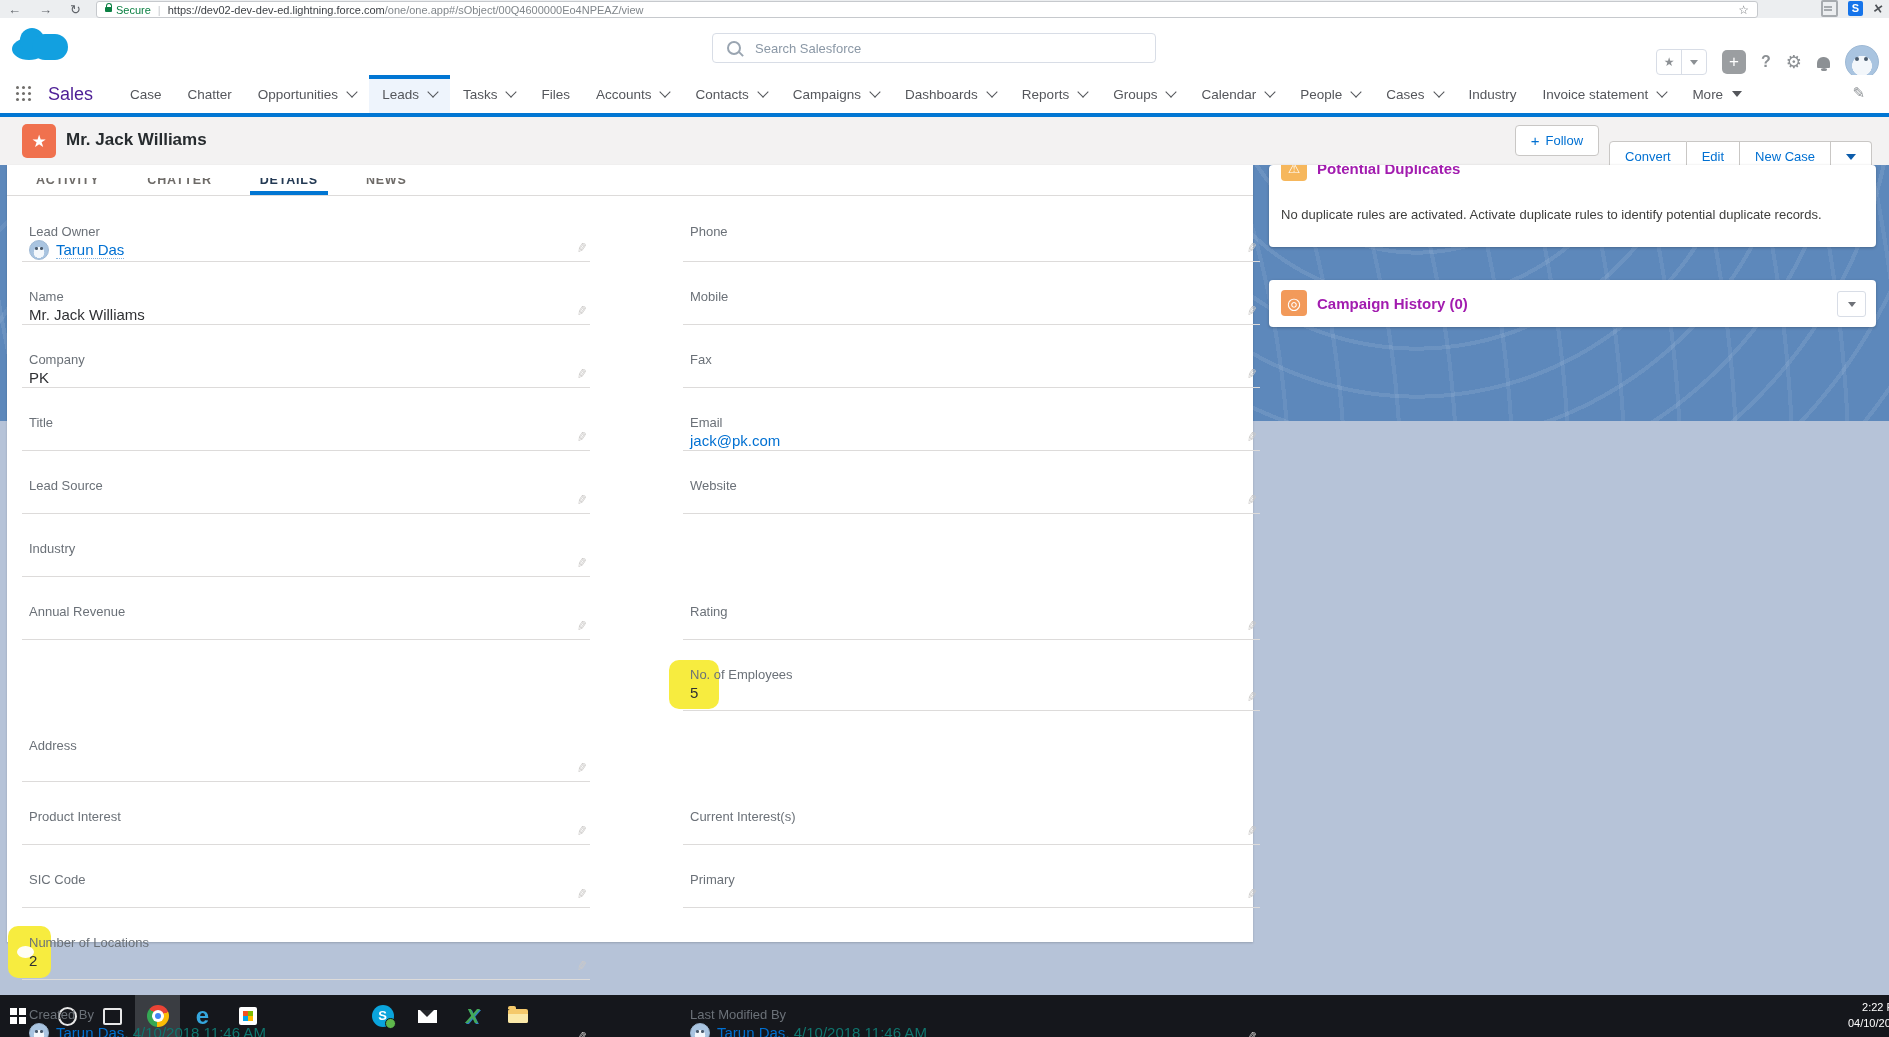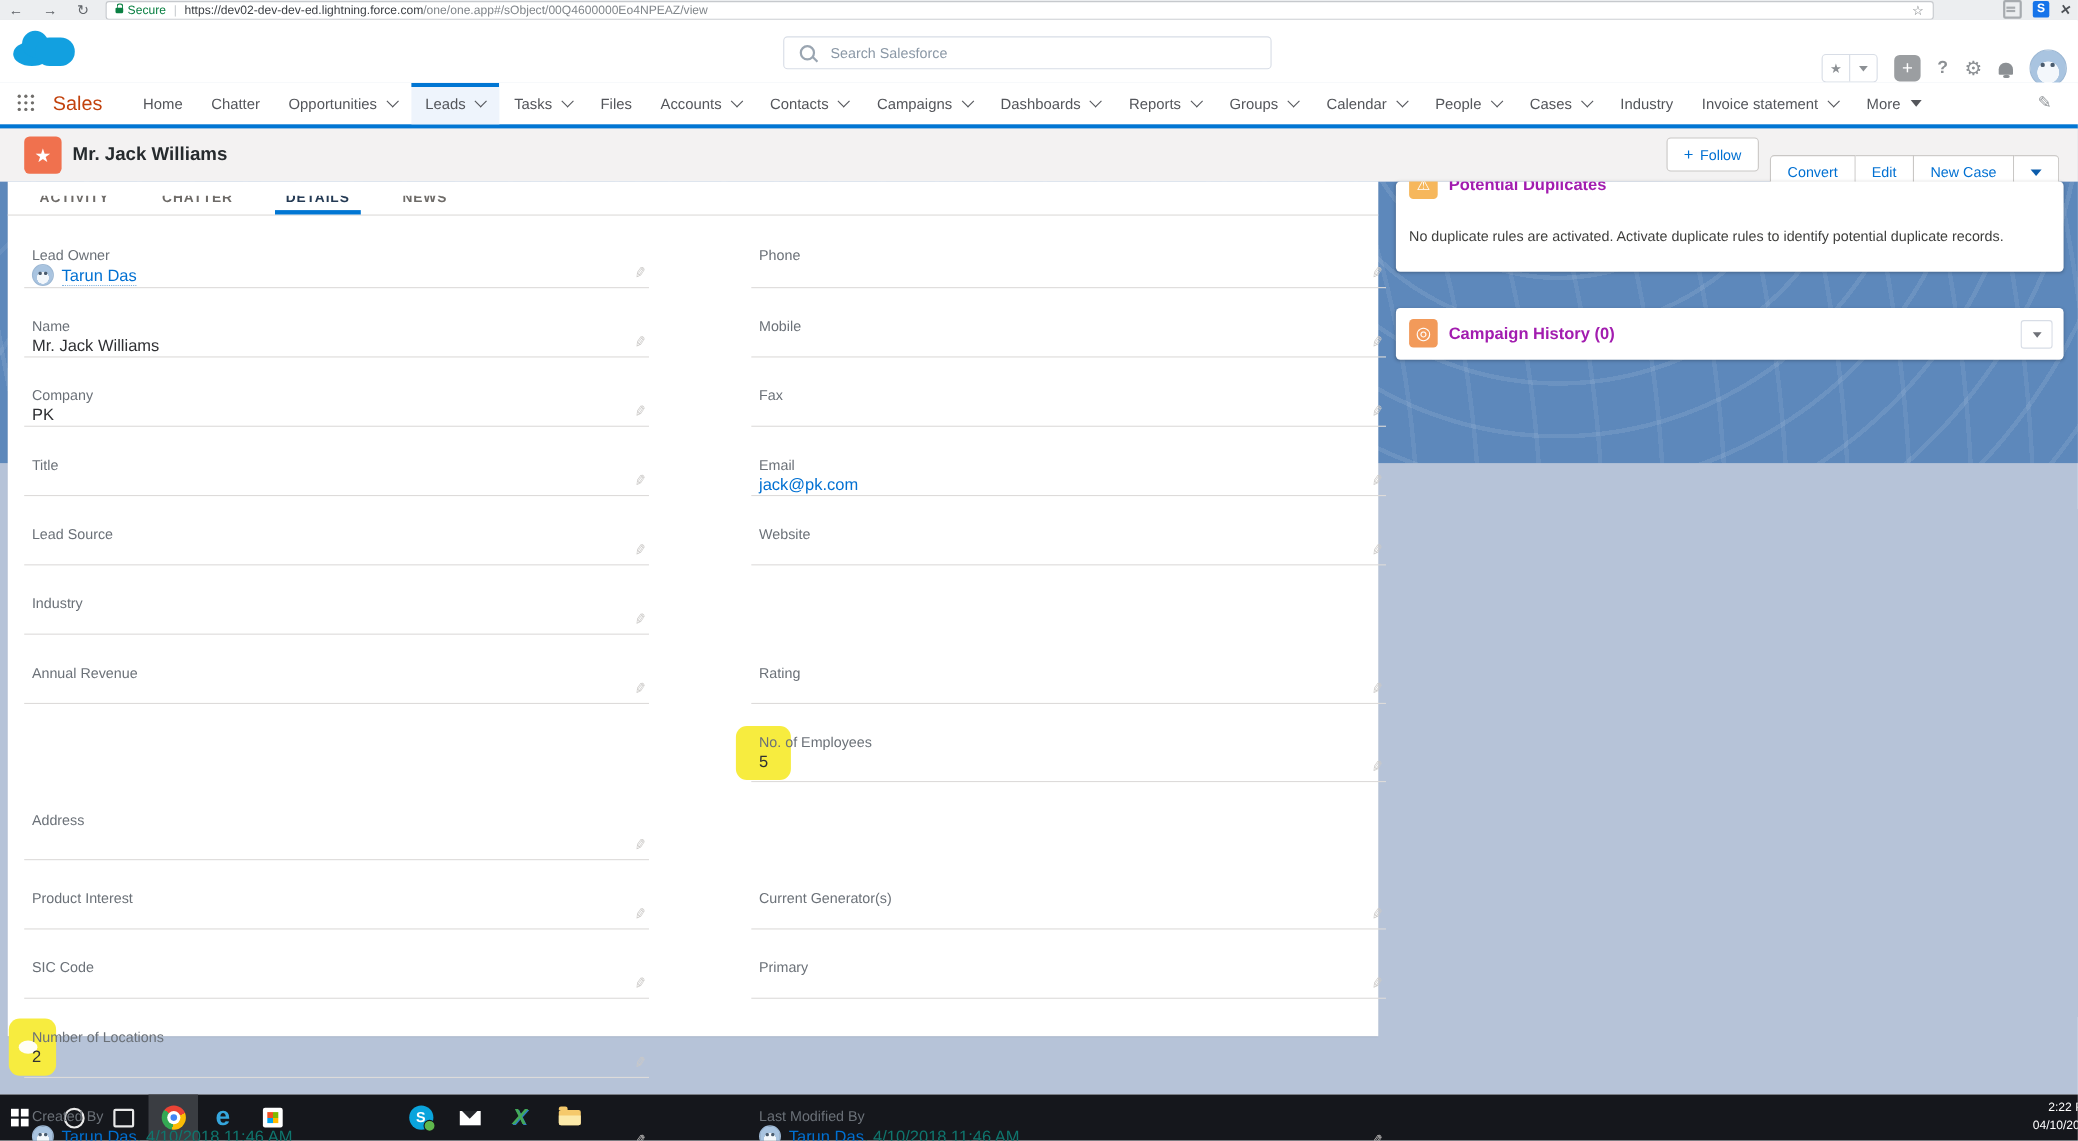--- a/index.html
+++ b/index.html
@@ -47,21 +47,21 @@
   .bell{width:13px;height:11px;background:#8c9094;border-radius:6px 6px 1px 1px;position:relative;}
   .bell::after{content:'';position:absolute;left:3.5px;bottom:-3px;width:6px;height:3px;background:#8c9094;border-radius:50%;}
   .avatar-lg{width:32px;height:32px;border-radius:50%;background:radial-gradient(circle at 50% 62%,#f3f7fb 38%,#a9c4e0 40%);border:1px solid #9db8d4;position:relative;}
   .avatar-lg::after{content:'';position:absolute;left:9px;top:11px;width:4px;height:4px;border-radius:50%;background:#4a5b6d;box-shadow:9px 0 0 #4a5b6d;}
 
   
   .navbar{position:absolute;left:0;top:75px;width:1889px;height:38px;background:#fff;border-bottom:4px solid #0176d3;display:flex;align-items:center;}
   .waffle{width:16px;height:16px;margin-left:16px;position:relative;flex:none;}
   .waffle i{position:absolute;left:0;top:0;width:3px;height:3px;border-radius:50%;background:#706e6b;
     box-shadow:6px 0 0 #706e6b,12px 0 0 #706e6b,0 6px 0 #706e6b,6px 6px 0 #706e6b,12px 6px 0 #706e6b,0 12px 0 #706e6b,6px 12px 0 #706e6b,12px 12px 0 #706e6b;}
-  .appname{font-size:18px;color:#c2410c;margin-left:16px;margin-right:24px;flex:none;}
+  .appname{font-size:18px;color:#4c1d95;margin-left:16px;margin-right:24px;flex:none;}
   #nav-items{display:flex;align-items:stretch;height:38px;}
   .nav-item{display:flex;align-items:center;padding:0 13px;font-size:13.5px;color:#54565b;cursor:pointer;position:relative;white-space:nowrap;}
   .nav-item.active{background:#eef4fc;box-shadow:inset 0 4px 0 0 #0176d3;}
   .chev{width:7px;height:7px;border-right:1.6px solid #54565b;border-bottom:1.6px solid #54565b;transform:rotate(45deg);display:inline-block;margin-left:10px;margin-top:-4px;}
   .caret-filled{width:0;height:0;border-left:5px solid transparent;border-right:5px solid transparent;border-top:6px solid #54565b;display:inline-block;margin-left:9px;}
   .nav-pencil{position:absolute;right:24px;top:84px;color:#8c9094;font-size:15px;}
 
   
   .rec-header{position:absolute;left:0;top:117px;width:1889px;height:48px;background:#f3f2f2;}
   .lead-icon{position:absolute;left:22px;top:7px;width:34px;height:34px;background:#f0714e;border-radius:5px;color:#fff;font-size:17px;display:flex;align-items:center;justify-content:center;}
@@ -199,21 +199,21 @@
     </div>
   </div>
 
   <div class="navbar">
     <span class="waffle">
         <i></i>
       </span>
     <span class="appname">Sales</span>
     <div id="nav-items">
         <div class="nav-item">
-          <span>Home</span>
+          <span>Case</span>
         </div>
         <div class="nav-item">
           <span>Chatter</span>
         </div>
         <div class="nav-item">
           <span>Opportunities</span>
           <span class="chev"></span>
         </div>
         <div class="nav-item active">
           <span>Leads</span>
@@ -405,21 +405,21 @@
           <div class="f-valuewrap"></div>
           <span class="pencil"></span>
         </div>
         <div class="cell col-r none"></div>
         <div class="cell col-l">
           <div class="f-label">Product Interest</div>
           <div class="f-valuewrap"></div>
           <span class="pencil"></span>
         </div>
         <div class="cell col-r">
-          <div class="f-label">Current Generator(s)</div>
+          <div class="f-label">Current Interest(s)</div>
           <div class="f-valuewrap"></div>
           <span class="pencil"></span>
         </div>
         <div class="cell col-l">
           <div class="f-label">SIC Code</div>
           <div class="f-valuewrap"></div>
           <span class="pencil"></span>
         </div>
         <div class="cell col-r">
           <div class="f-label">Primary</div>

